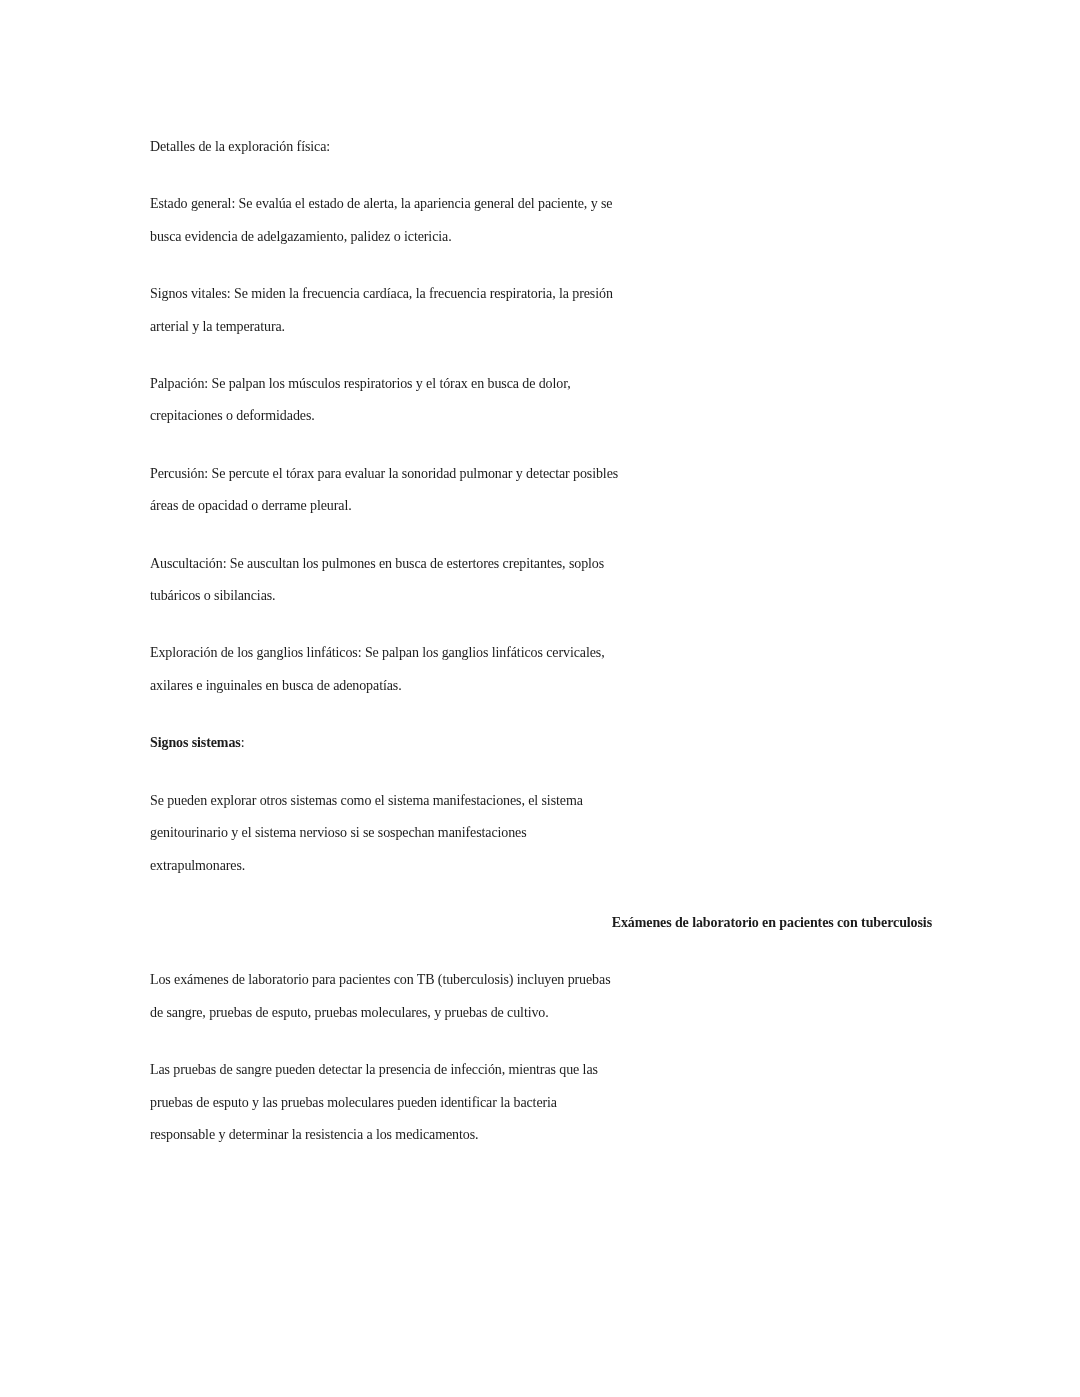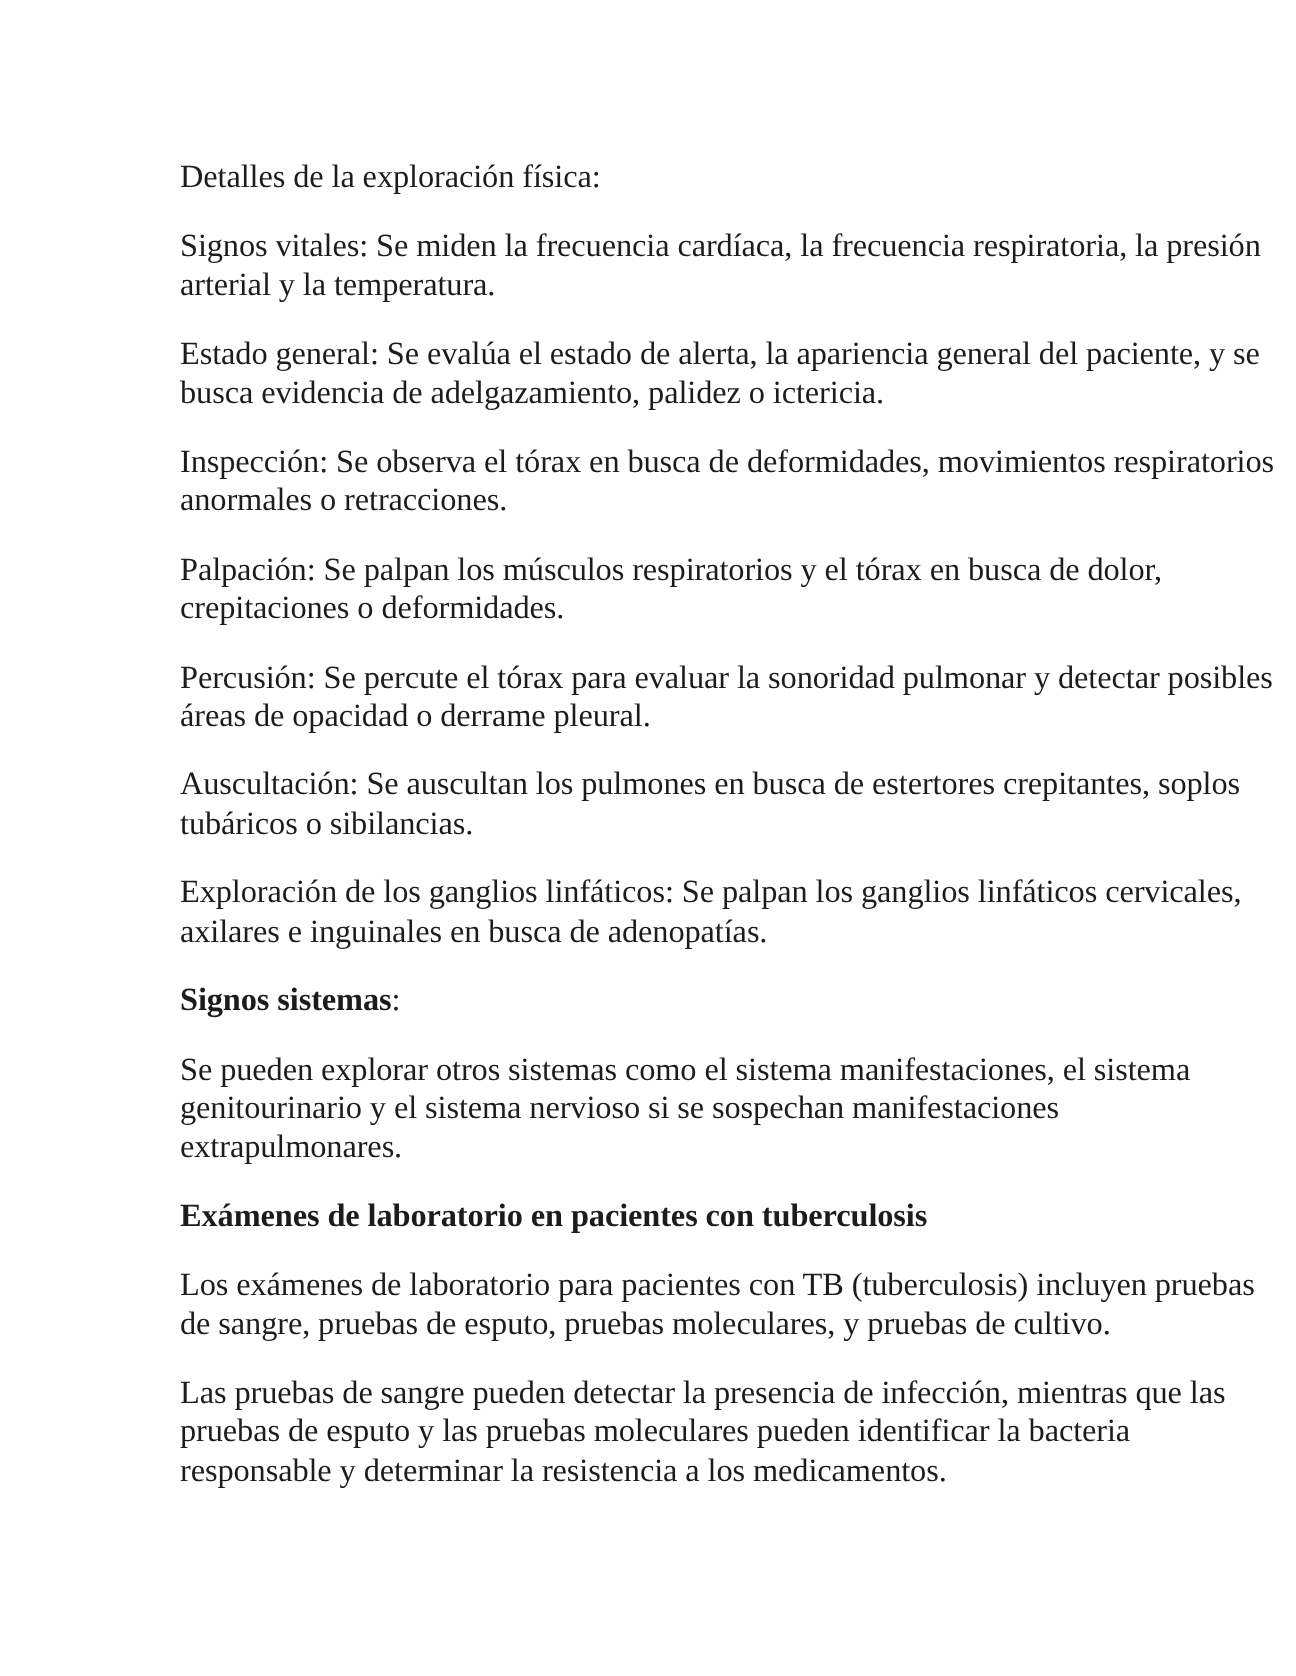--- a/index.html
+++ b/index.html
@@ -15,44 +15,42 @@
     overflow: hidden;
   }
   .page {
     box-sizing: border-box;
     width: 1080px;
     height: 1397px;
     padding: 131px 148px 0 150px;
   }
   p.para {
     margin: 0 0 25px 0;
-    font-size: 27px;
+    font-size: 14px;
     line-height: 32.4px;
     white-space: pre;
     letter-spacing: -0.1px;
   }
   p.heading {
-    text-align: left;
+    text-align: right;
     font-weight: bold;
   }
   .bold-run {
     font-weight: bold;
   }
 </style>
 </head>
 <body>
 
 <div class="page">
   <p class="para">Detalles de la exploración física:</p>
+  <p class="para">Estado general: Se evalúa el estado de alerta, la apariencia general del paciente, y se
+busca evidencia de adelgazamiento, palidez o ictericia.</p>
   <p class="para">Signos vitales: Se miden la frecuencia cardíaca, la frecuencia respiratoria, la presión
 arterial y la temperatura.</p>
-  <p class="para">Estado general: Se evalúa el estado de alerta, la apariencia general del paciente, y se
-busca evidencia de adelgazamiento, palidez o ictericia.</p>
-  <p class="para">Inspección: Se observa el tórax en busca de deformidades, movimientos respiratorios
-anormales o retracciones.</p>
   <p class="para">Palpación: Se palpan los músculos respiratorios y el tórax en busca de dolor,
 crepitaciones o deformidades.</p>
   <p class="para">Percusión: Se percute el tórax para evaluar la sonoridad pulmonar y detectar posibles
 áreas de opacidad o derrame pleural.</p>
   <p class="para">Auscultación: Se auscultan los pulmones en busca de estertores crepitantes, soplos
 tubáricos o sibilancias.</p>
   <p class="para">Exploración de los ganglios linfáticos: Se palpan los ganglios linfáticos cervicales,
 axilares e inguinales en busca de adenopatías.</p>
   <p class="para"><span class="bold-run">Signos sistemas</span><span>:</span></p>
   <p class="para">Se pueden explorar otros sistemas como el sistema manifestaciones, el sistema

